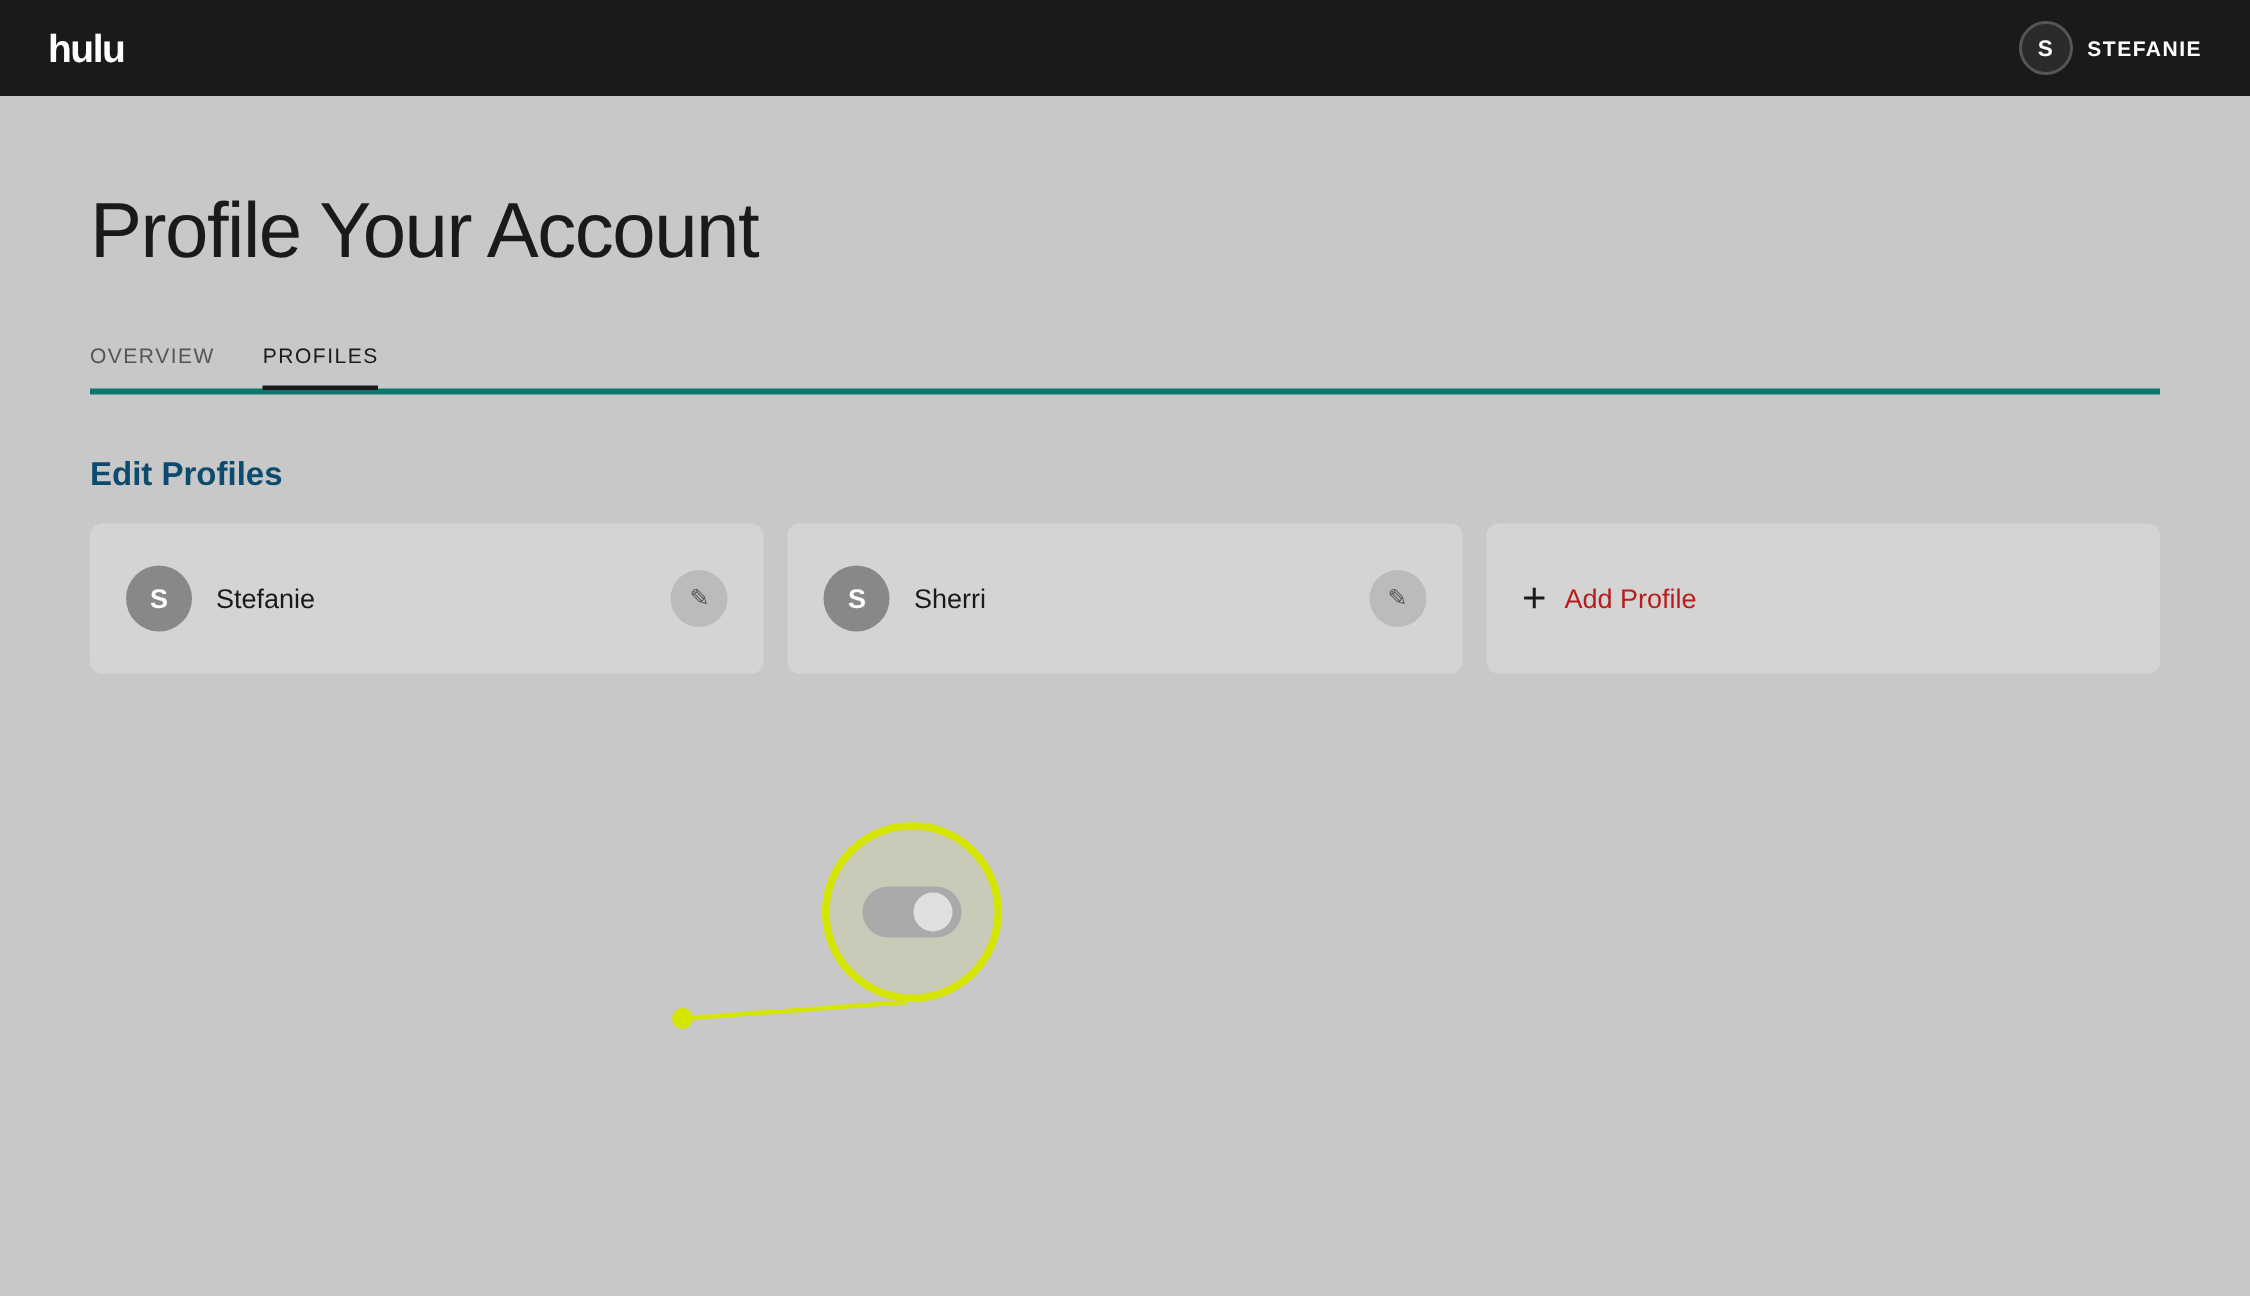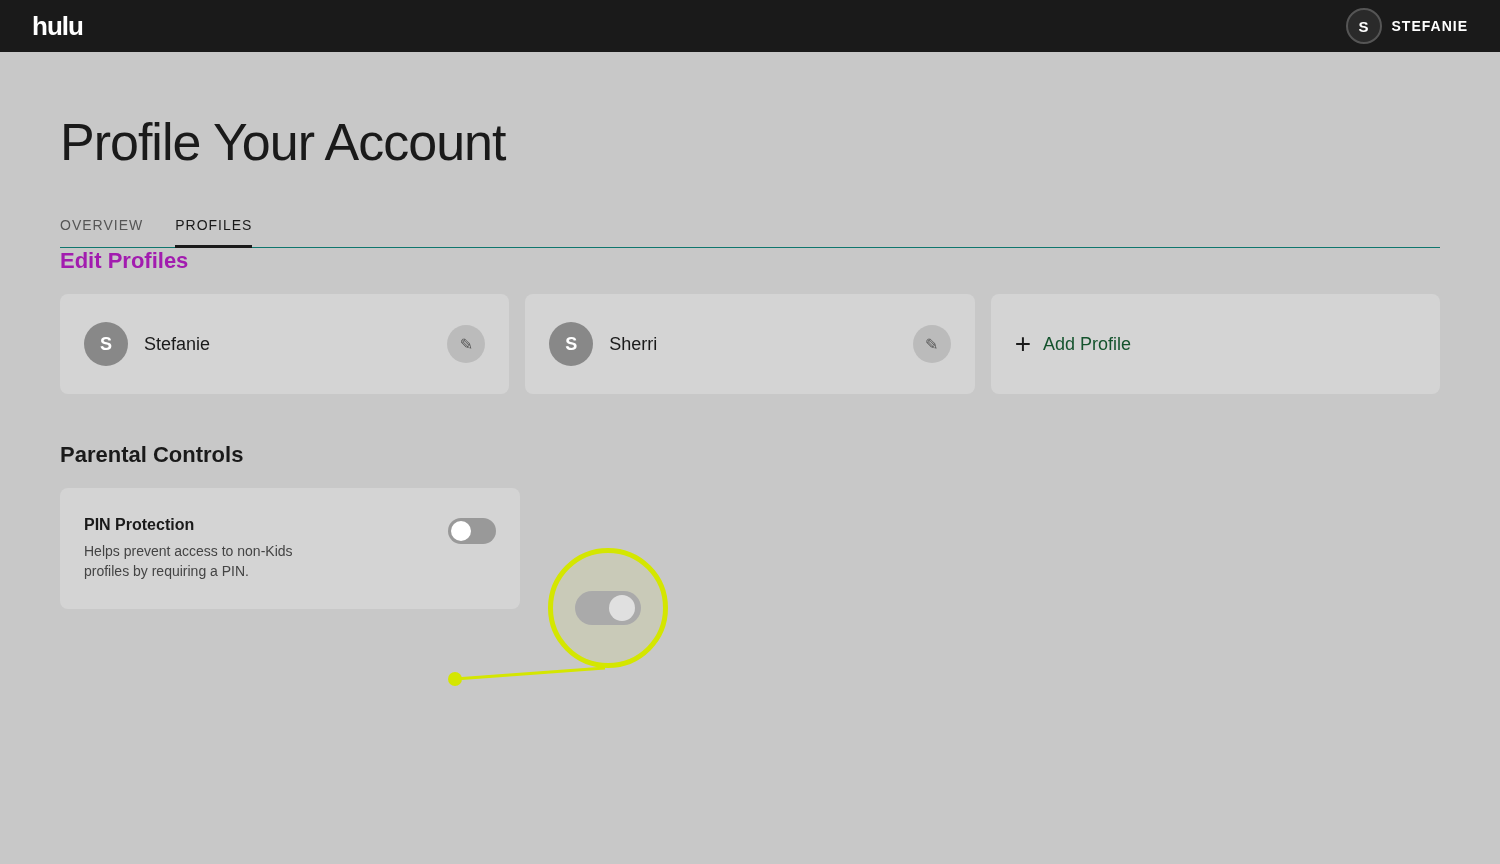--- a/index.html
+++ b/index.html
@@ -11,21 +11,21 @@
     body {
       background-color: #c8c8c8;
       font-family: -apple-system, BlinkMacSystemFont, 'Segoe UI', Arial, sans-serif;
       min-height: 864px;
       width: 1500px;
     }
 
     
     .header {
       background-color: #1a1a1a;
-      height: 52px;
+      height: 64px;
       display: flex;
       align-items: center;
       justify-content: space-between;
       padding: 0 32px;
     }
 
     .hulu-logo {
       color: #ffffff;
       font-size: 26px;
       font-weight: 800;
@@ -71,21 +71,22 @@
       font-weight: 300;
       color: #1a1a1a;
       margin-bottom: 32px;
       letter-spacing: -1px;
     }
 
     
     .tabs {
       display: flex;
       gap: 0;
-      border-bottom: 1px solid #0f766e;
+      border-bottom: 4px solid #0f766e;
+      margin-bottom: 40px;
     }
 
     .tab {
       padding: 12px 0;
       margin-right: 32px;
       font-size: 14px;
       font-weight: 400;
       color: #555;
       cursor: pointer;
       letter-spacing: 1px;
@@ -98,21 +99,21 @@
     .tab.active {
       color: #1a1a1a;
       font-weight: 400;
       border-bottom: 3px solid #1a1a1a;
     }
 
     
     .section-title {
       font-size: 22px;
       font-weight: 600;
-      color: #a21caf;
+      color: #0c4a6e;
       margin-bottom: 20px;
     }
 
     
     .profiles-grid {
       display: flex;
       gap: 16px;
       margin-bottom: 48px;
     }
 
@@ -183,21 +184,21 @@
     .add-icon {
       font-size: 28px;
       font-weight: 300;
       color: #1a1a1a;
       line-height: 1;
     }
 
     .add-label {
       font-size: 18px;
       font-weight: 400;
-      color: #14532d;
+      color: #b91c1c;
     }
 
     
     .parental-section-title {
       font-size: 22px;
       font-weight: 600;
       color: #1a1a1a;
       margin-bottom: 20px;
     }
 
@@ -349,36 +350,20 @@
         </button>
       </div>
 
       <div class="add-profile-card">
         <span class="add-icon">+</span>
         <span class="add-label">Add Profile</span>
       </div>
     </div>
   </section>
 
-  <section>
-    <h2 class="parental-section-title">Parental Controls</h2>
-
-    <div class="parental-card">
-      <div class="parental-card-text">
-        <div class="pin-protection-title">PIN Protection</div>
-        <div class="pin-protection-desc">Helps prevent access to non-Kids profiles by requiring a PIN.</div>
-      </div>
-      <div class="toggle-container">
-        <label class="toggle">
-          <input type="checkbox" style="">
-          <span class="toggle-slider"></span>
-        </label>
-      </div>
-    </div>
-  </section>
 </main>
 
 <div class="yellow-circle-large">
   <div class="inner-toggle-preview"></div>
 </div>
 
 <svg style="position:fixed;top:0;left:0;width:1500px;height:864px;pointer-events:none;z-index:99;">
   <line x1="605" y1="668" x2="455" y2="679" stroke="#d4e600" stroke-width="3"></line>
   <circle cx="455" cy="679" r="7" fill="#d4e600"></circle>
 </svg>

